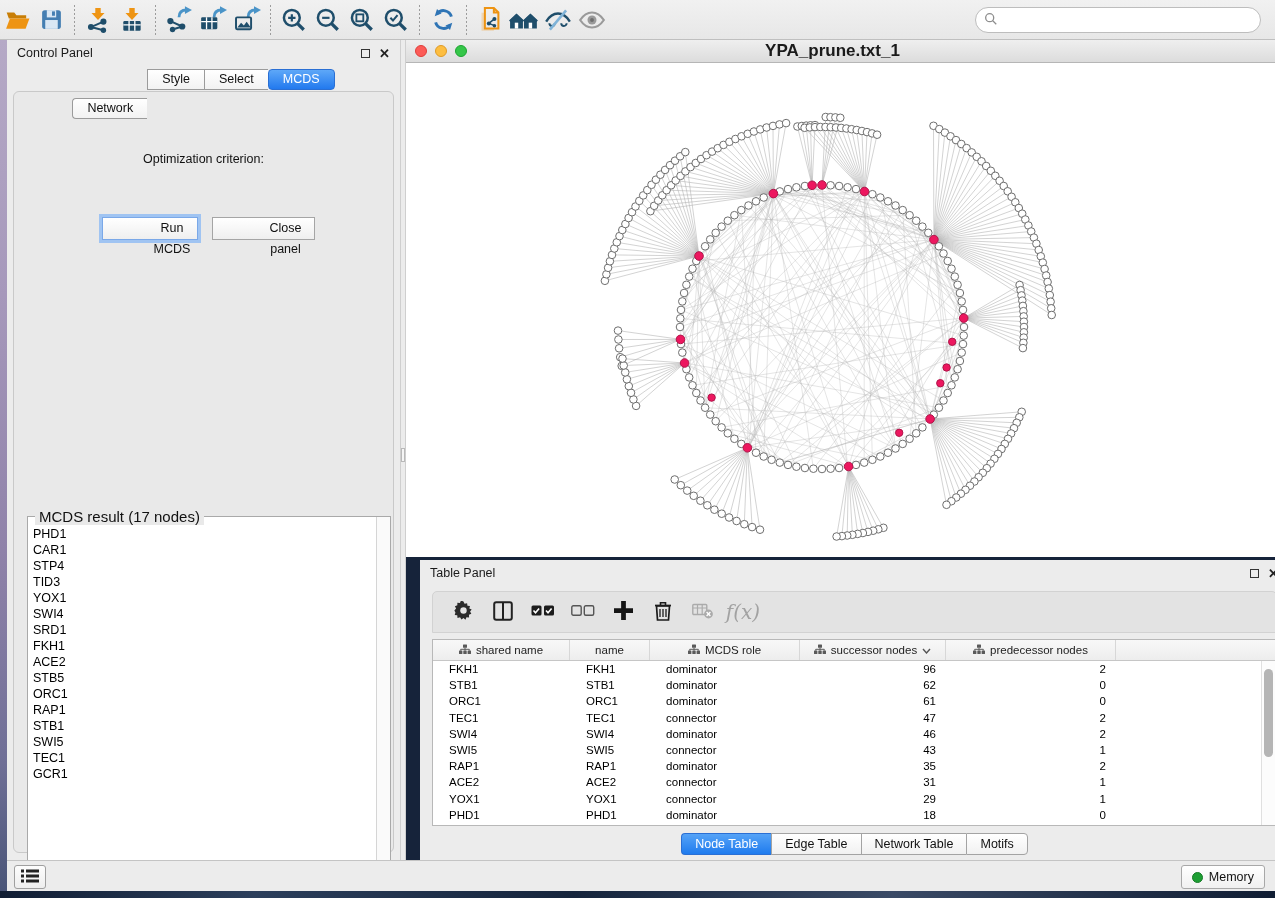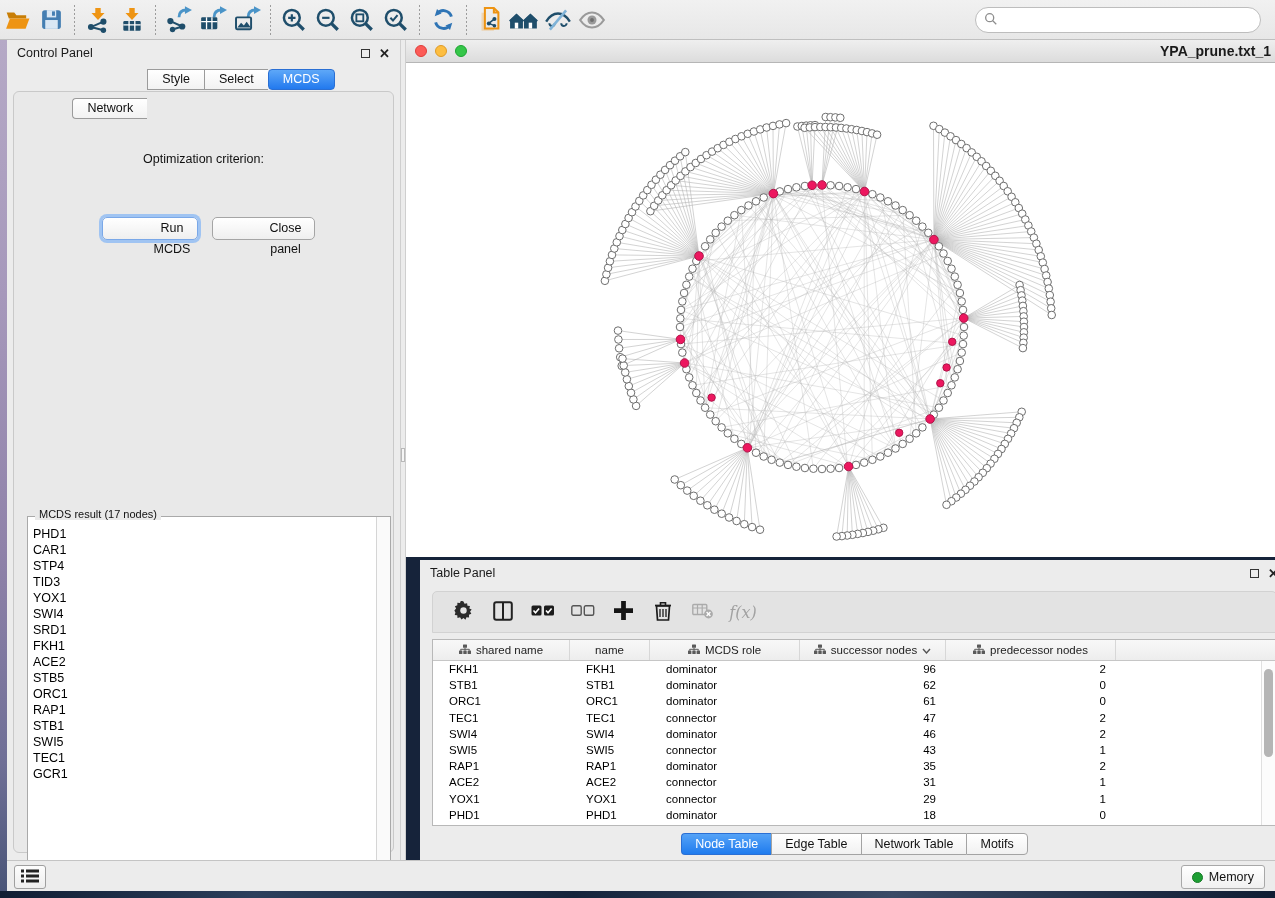--- a/index.html
+++ b/index.html
@@ -49,26 +49,26 @@
               box-shadow:0 1px 1px rgba(0,0,0,.08); }
   .dropdown .dd-text { flex:1; padding-left:9px; font-size:12.5px; white-space:nowrap; overflow:hidden; }
   .dd-stepper { width:20px; height:23px; margin:-1px -1px -1px 0; border-radius:0 5px 5px 0;
                 background:linear-gradient(#6cb1f9,#2f7cee); display:flex; flex-direction:column;
                 align-items:center; justify-content:center; gap:2px; }
   .dd-stepper i { width:0; height:0; border-left:4px solid transparent; border-right:4px solid transparent; display:block; }
   .dd-up { border-bottom:4px solid #fff; }
   .dd-down { border-top:4px solid #fff; }
 
   .btn { position:absolute; height:23px; background:linear-gradient(#ffffff,#efefef); border:1px solid #a5a5a5;
-         border-radius:5px; font-size:12.5px; color:#111; text-align:center; line-height:21px;padding-left:44px; }
+         border-radius:0; font-size:12.5px; color:#111; text-align:center; line-height:21px;padding-left:44px; }
   .btn-run { left:88px; top:125px; width:96px; box-shadow:0 0 0 3px rgba(100,165,250,.55); border-color:#7aa8e8; }
   .btn-closepanel { left:198px; top:125px; width:103px; }
 
   .mcds-box { position:absolute; left:13px; top:424px; width:364px; height:373px; }
-  .mcds-legend { position:absolute; left:8px; top:-8px; padding:0 4px; background:#e9e9e9; font-size:11px; color:#111; z-index:2; }
+  .mcds-legend { position:absolute; left:8px; top:-8px; padding:0 4px; background:#e9e9e9; font-size:15px; color:#111; z-index:2; }
   .mcds-frame { position:absolute; inset:0; border:1px solid #a9a9a9; background:#fff; }
   .mcds-items { position:absolute; left:6px; top:10px; right:20px; bottom:16px; overflow:hidden;
                 font-size:12.5px; line-height:16px; color:#000; }
   .mcds-vtrack { position:absolute; right:1px; top:1px; width:14px; bottom:15px; background:#fafafa; border-left:1px solid #d5d5d5; }
   .mcds-htrack { position:absolute; left:1px; right:15px; bottom:1px; height:14px; background:#fafafa; border-top:1px solid #d5d5d5; }
   .mcds-corner { position:absolute; right:1px; bottom:1px; width:14px; height:14px; background:#f0f0f0; border-left:1px solid #d5d5d5; border-top:1px solid #d5d5d5; }
 
   
   .vsplit { position:absolute; left:400px; top:40px; width:6px; height:820px; background:#ececec;
             border-left:1px solid #cfcfcf; border-right:1px solid #cfcfcf; }
@@ -77,29 +77,29 @@
   
   .net-window { position:absolute; left:406px; top:40px; width:869px; height:517px; }
   .net-titlebar { position:absolute; left:0; top:0; width:100%; height:23px;
                   background:linear-gradient(#efefef,#dcdcdc); border-bottom:1px solid #b6b6b6;
                   display:flex; align-items:center; }
   .traffic { display:flex; gap:8px; padding-left:9px; }
   .tl { width:12px; height:12px; border-radius:50%; }
   .tl-red { background:#fc5b57; border:1px solid #df3e3a; }
   .tl-yellow { background:#fdbe41; border:1px solid #df9b27; }
   .tl-green { background:#35c649; border:1px solid #1da432; }
-  .net-title { position:absolute; left:0; right:4px; text-align:right; font-size:14px; font-weight:bold; color:#1a1a1a; }
+  .net-title { position:absolute; left:0; right:16px; text-align:center; font-size:17px; font-weight:bold; color:#1a1a1a; }
   .net-canvas { position:absolute; left:0; top:23px; width:869px; height:494px; background:#fff; }
 
   
   .table-panel { position:absolute; left:420px; top:560px; width:869px; height:300px; background:#ececec; }
   .tp-toolbar { position:absolute; left:12px; top:31px; right:12px; height:42px; background:#e3e3e3;
                 border:1px solid #d2d2d2; border-radius:5px 5px 0 0; display:flex; align-items:center; padding-left:10px; }
   .tp-tool { width:40px; height:36px; display:flex; align-items:center; justify-content:center; }
-  .fx-label { font-family:"DejaVu Serif", serif; font-style:italic; font-size:16px; color:#a2a2a2; }
+  .fx-label { font-family:"DejaVu Serif", serif; font-style:italic; font-size:20px; color:#a2a2a2; }
 
   .grid-table { position:absolute; left:12px; top:79px; right:12px; height:187px; background:#fff; border:1px solid #b8b8b8; }
   .thead { display:flex; height:21px; background:linear-gradient(#f8f8f8,#ededed); border-bottom:1px solid #c6c6c6; }
   .th { display:flex; align-items:center; justify-content:center; gap:5px; border-right:1px solid #d7d7d7;
         font-size:11.5px; color:#222; flex:0 0 auto; overflow:hidden; }
   .th.filler { flex:1 1 auto; border-right:none; }
   .tbody { position:absolute; left:0; top:21px; right:15px; bottom:0; overflow:hidden; }
   .tr { display:flex; height:16.2px; align-items:center; }
   .td { font-size:11.5px; color:#000; flex:0 0 auto; white-space:nowrap; overflow:hidden; }
   .td.al { padding-left:16px; text-align:left; }

